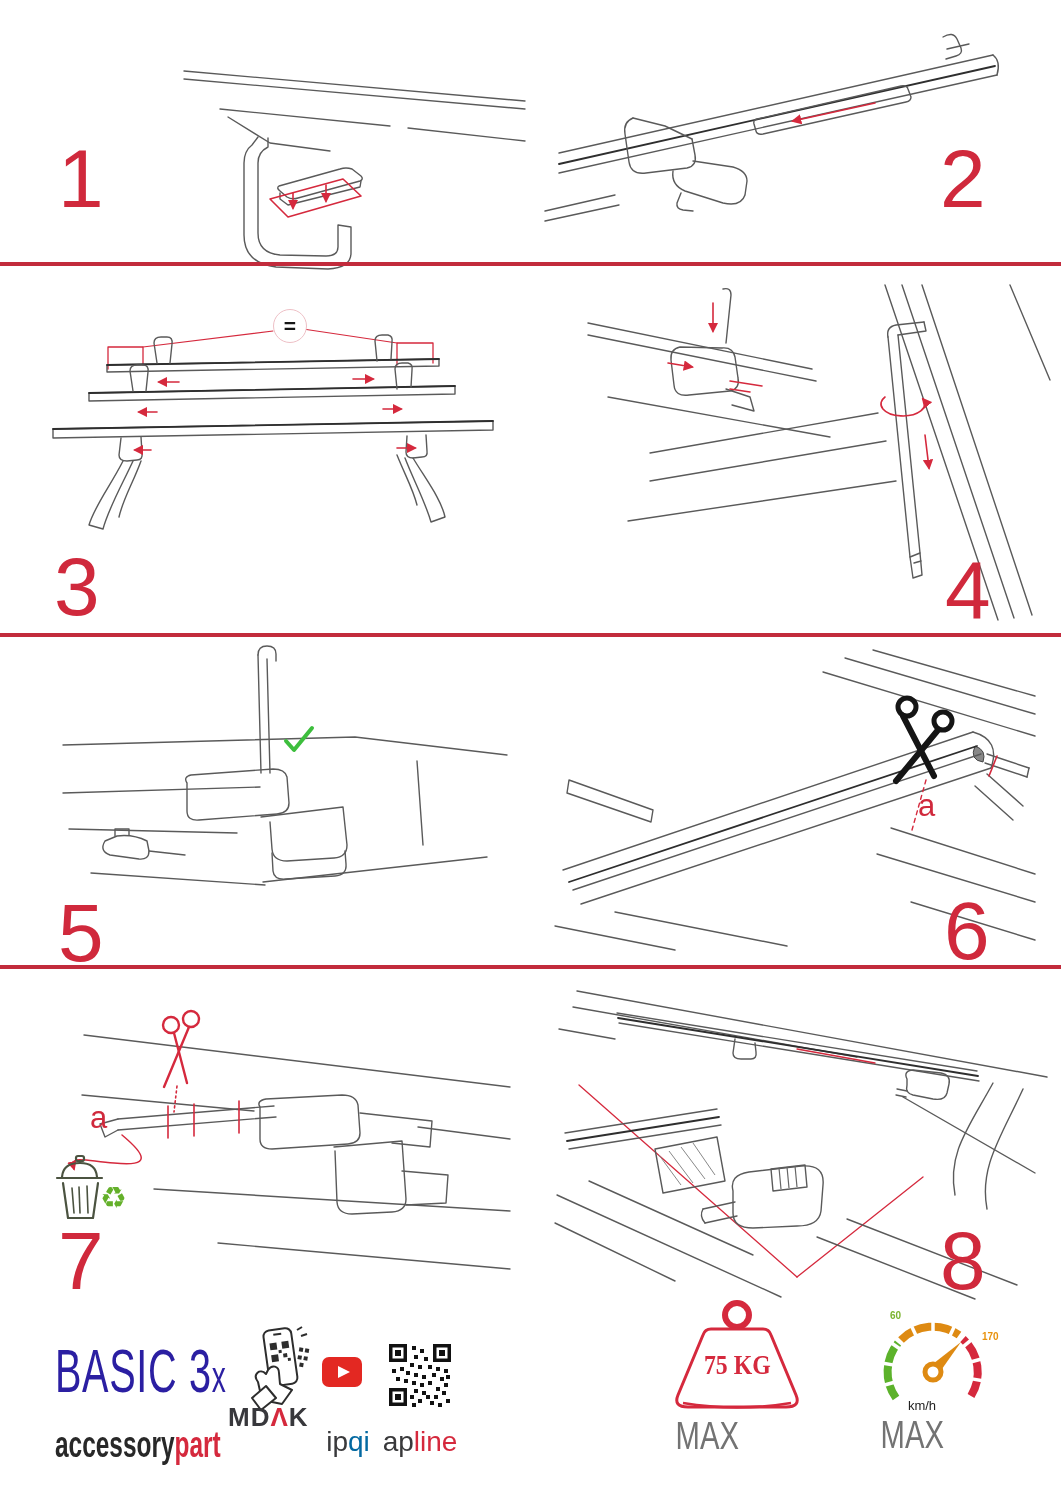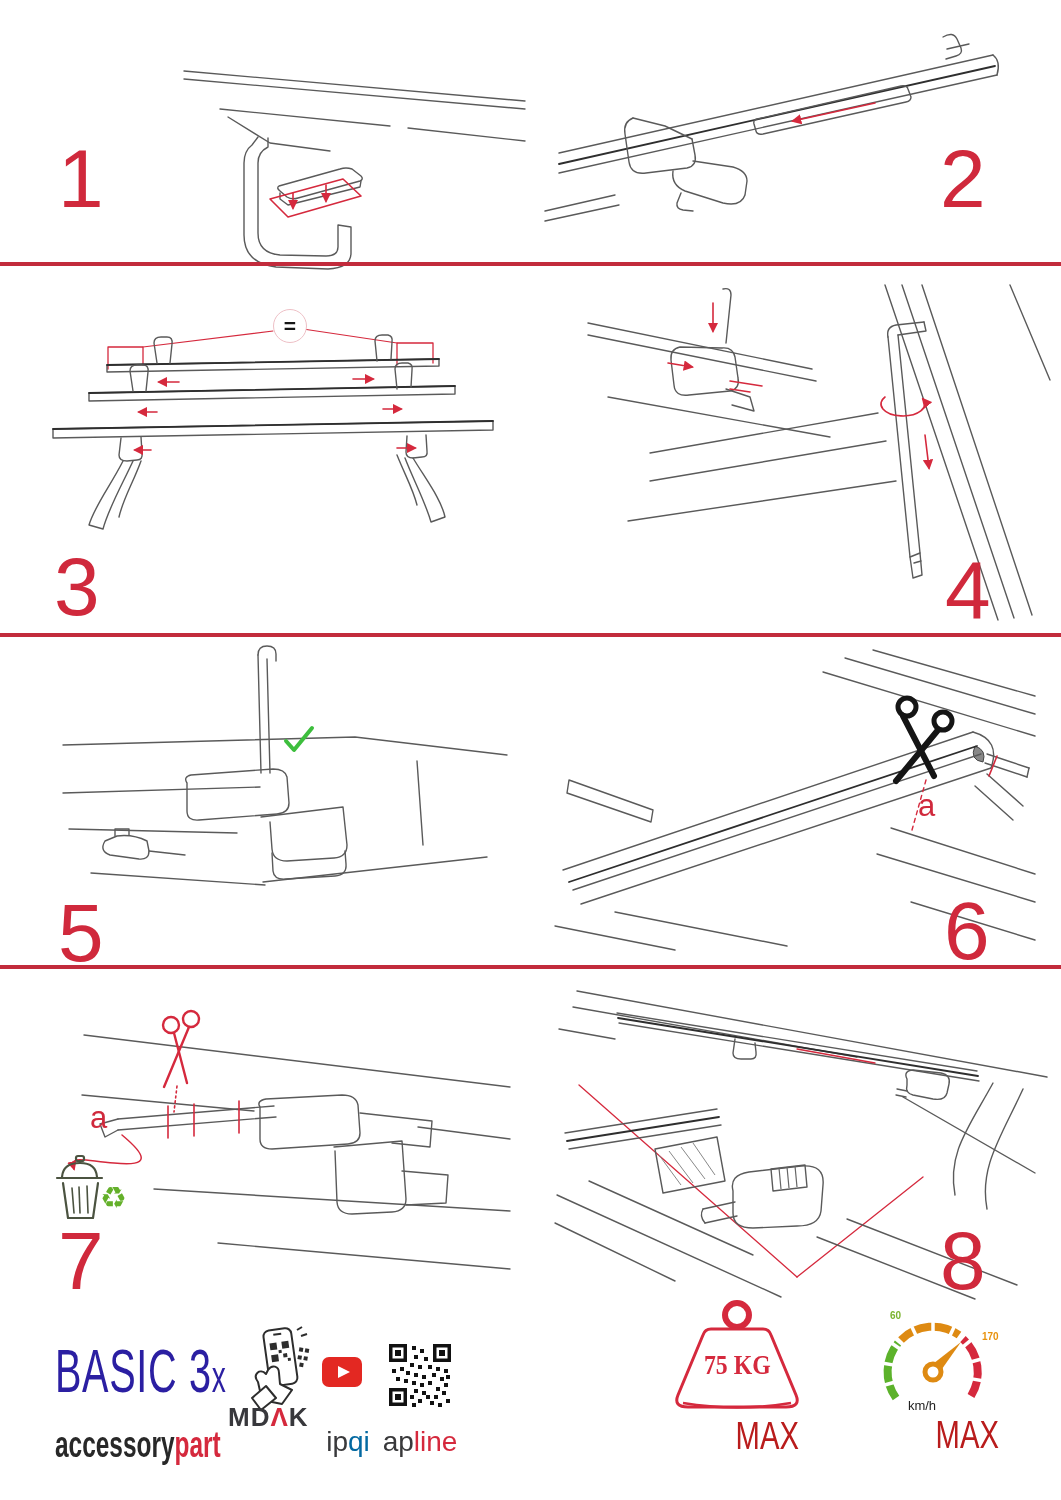--- a/index.html
+++ b/index.html
@@ -30,21 +30,21 @@
   .brand-sub .dark{color:#282828;} .brand-sub .red{color:#d5293d;}
   .mdak{position:absolute;left:228px;top:1404px;width:74px;text-align:center;font-size:26px;
         font-weight:700;letter-spacing:1px;color:#38383c;line-height:1;}
   .mdak .red{color:#d5293d;}
   .ipqi{position:absolute;left:318px;top:1428px;width:60px;text-align:center;font-size:28px;
         font-weight:400;color:#39393b;line-height:1;}
   .ipqi .red{color:#0369a1;}
   .apline{position:absolute;left:378px;top:1428px;width:84px;text-align:center;font-size:28px;
         font-weight:400;color:#39393b;line-height:1;}
   .apline .red{color:#d5293d;}
-  .maxline{position:absolute;text-align:right;color:#b91c1c;line-height:1;}
+  .maxline{position:absolute;text-align:left;color:#737373;line-height:1;}
   .maxline .inner{display:inline-block;font-size:39px;transform:scaleX(0.75);transform-origin:center top;letter-spacing:0;}
   .kg-label{position:absolute;left:665px;top:1351px;width:145px;text-align:center;color:#d5293d;
             font-weight:700;line-height:1;font-family:Liberation Serif, serif;}
   .kg-label .inner{display:inline-block;font-size:28px;transform:scaleX(0.85);transform-origin:center top;}
   .speed-num{position:absolute;font-weight:700;font-size:10px;line-height:1;}
   .kmh{position:absolute;left:852px;top:1399px;width:140px;text-align:center;font-size:13px;color:#222;line-height:1;}
 </style>
 </head>
 <body>
 

